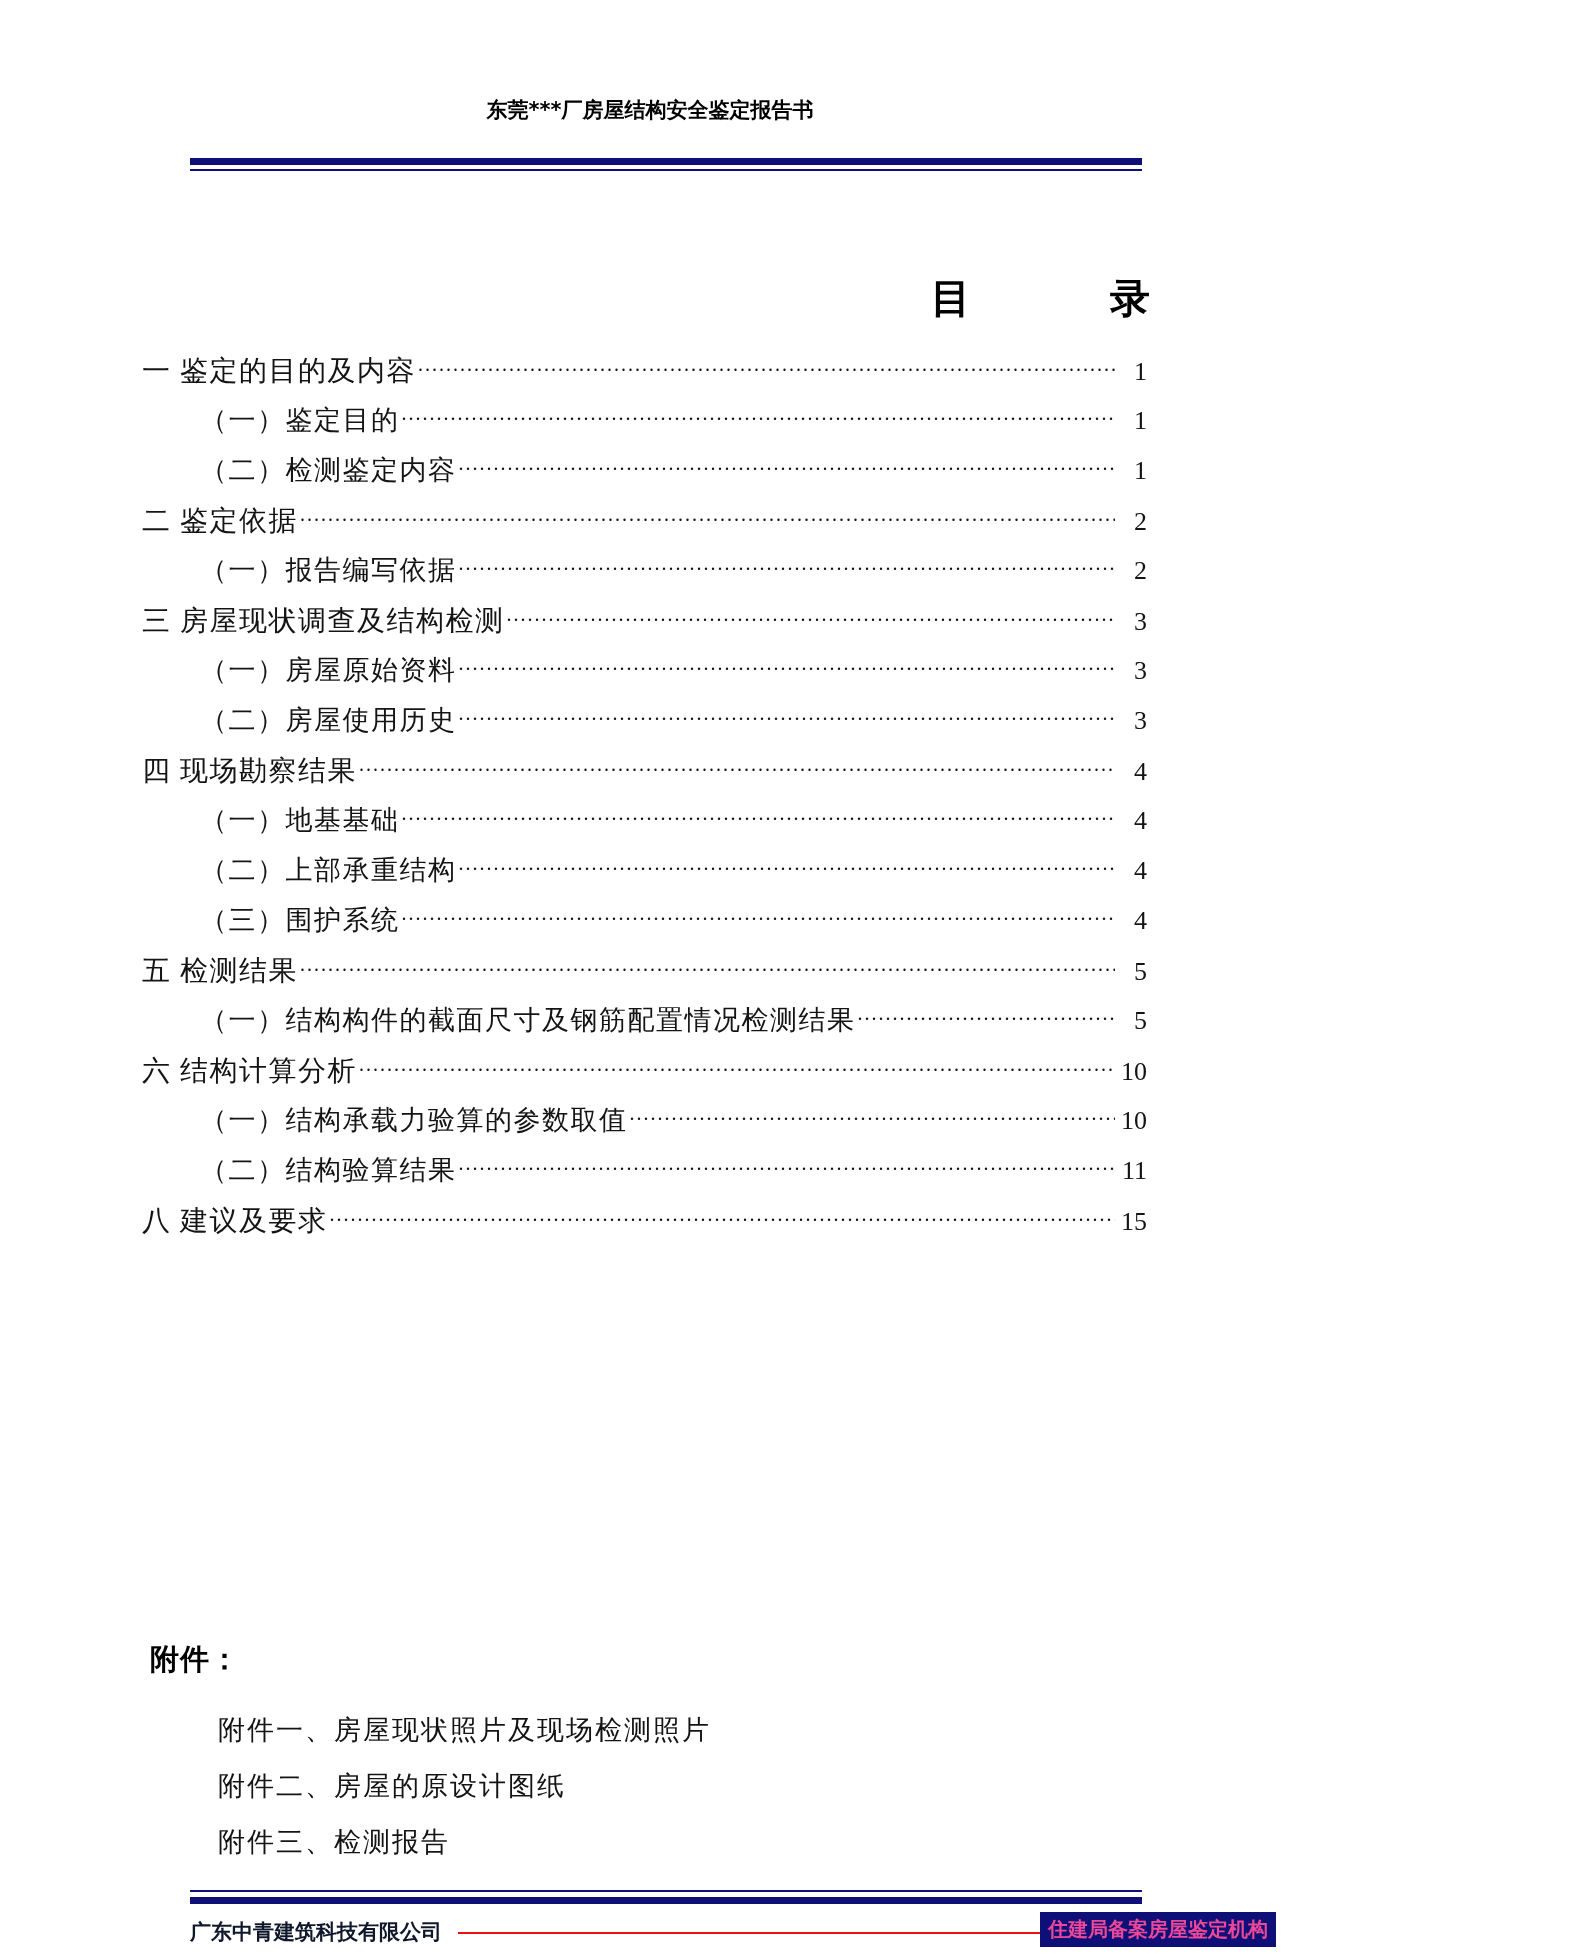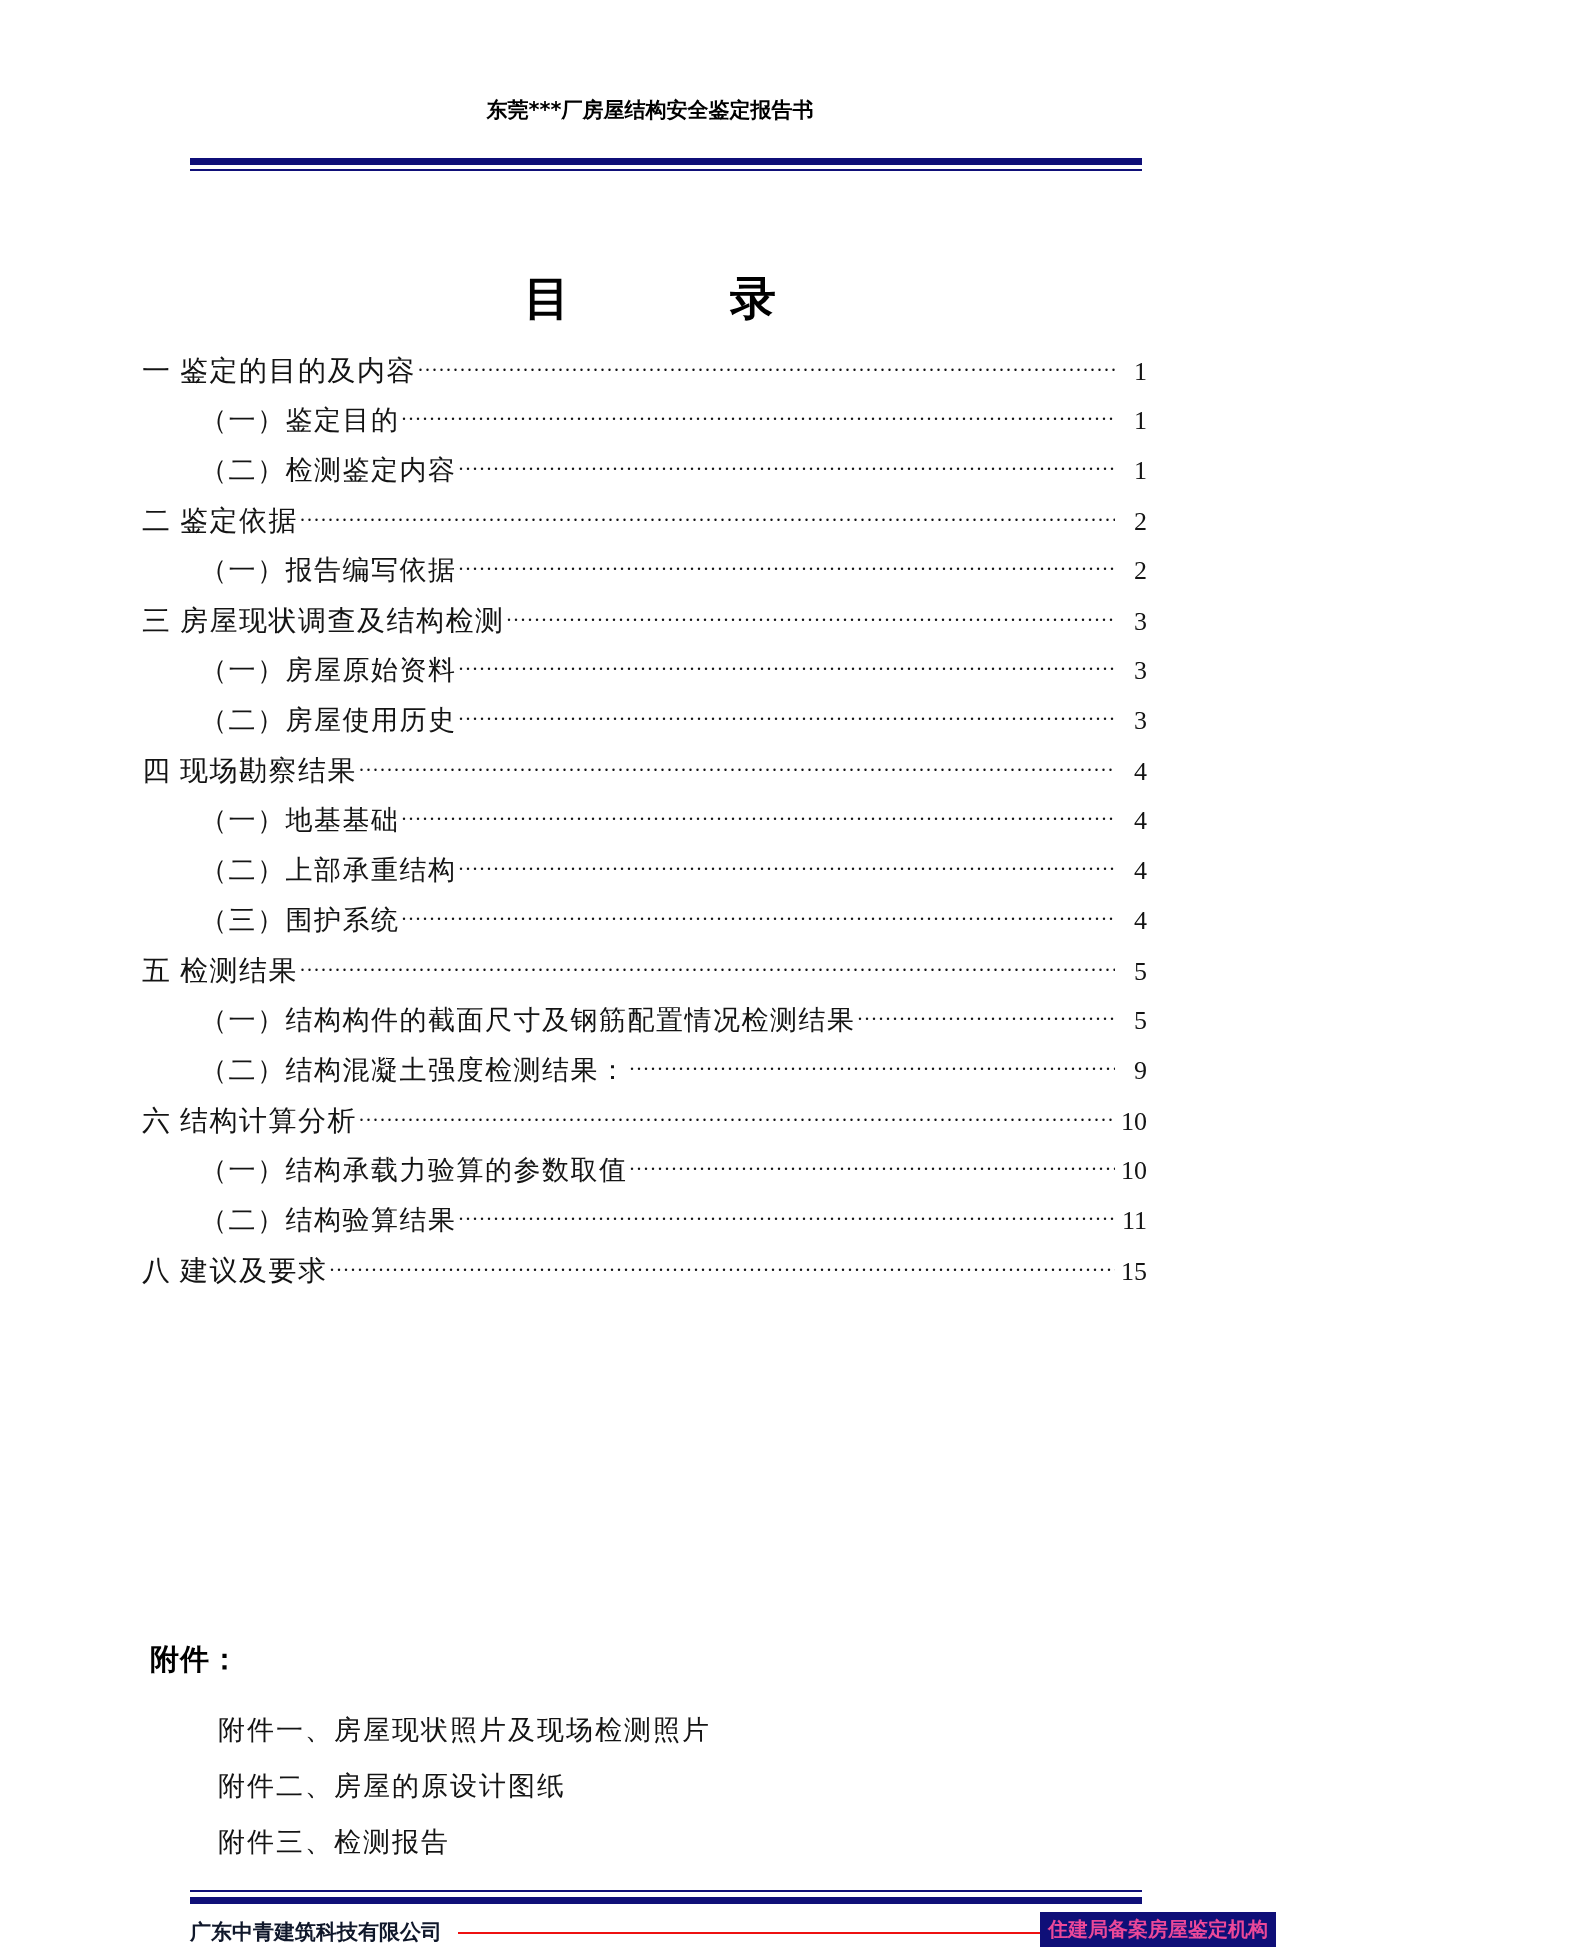--- a/index.html
+++ b/index.html
@@ -62,24 +62,24 @@
     height: 2px;
     background: #0f0f78;
   }
 
   
   .doc-title {
     position: absolute;
     top: 272px;
     left: 150px;
     width: 1000px;
-    text-align: center;
+    text-align: right;
     font-family: "DejaVu Serif", "Liberation Serif", serif;
     font-weight: 700;
-    font-size: 46px;
+    font-size: 40px;
     line-height: 52px;
     letter-spacing: 0px;
     white-space: pre;
   }
 
   
   .toc {
     position: absolute;
     top: 352px;
     left: 142px;
@@ -291,25 +291,20 @@
       <div class="toc-row level1">
         <span class="toc-label">五  检测结果</span>
         <span class="toc-dots"></span>
         <span class="toc-page">5</span>
       </div>
       <div class="toc-row level2">
         <span class="toc-label">（一）结构构件的截面尺寸及钢筋配置情况检测结果</span>
         <span class="toc-dots"></span>
         <span class="toc-page">5</span>
       </div>
-      <div class="toc-row level2">
-        <span class="toc-label">（二）结构混凝土强度检测结果：</span>
-        <span class="toc-dots"></span>
-        <span class="toc-page">9</span>
-      </div>
       <div class="toc-row level1">
         <span class="toc-label">六  结构计算分析</span>
         <span class="toc-dots"></span>
         <span class="toc-page">10</span>
       </div>
       <div class="toc-row level2">
         <span class="toc-label">（一）结构承载力验算的参数取值</span>
         <span class="toc-dots"></span>
         <span class="toc-page">10</span>
       </div>

